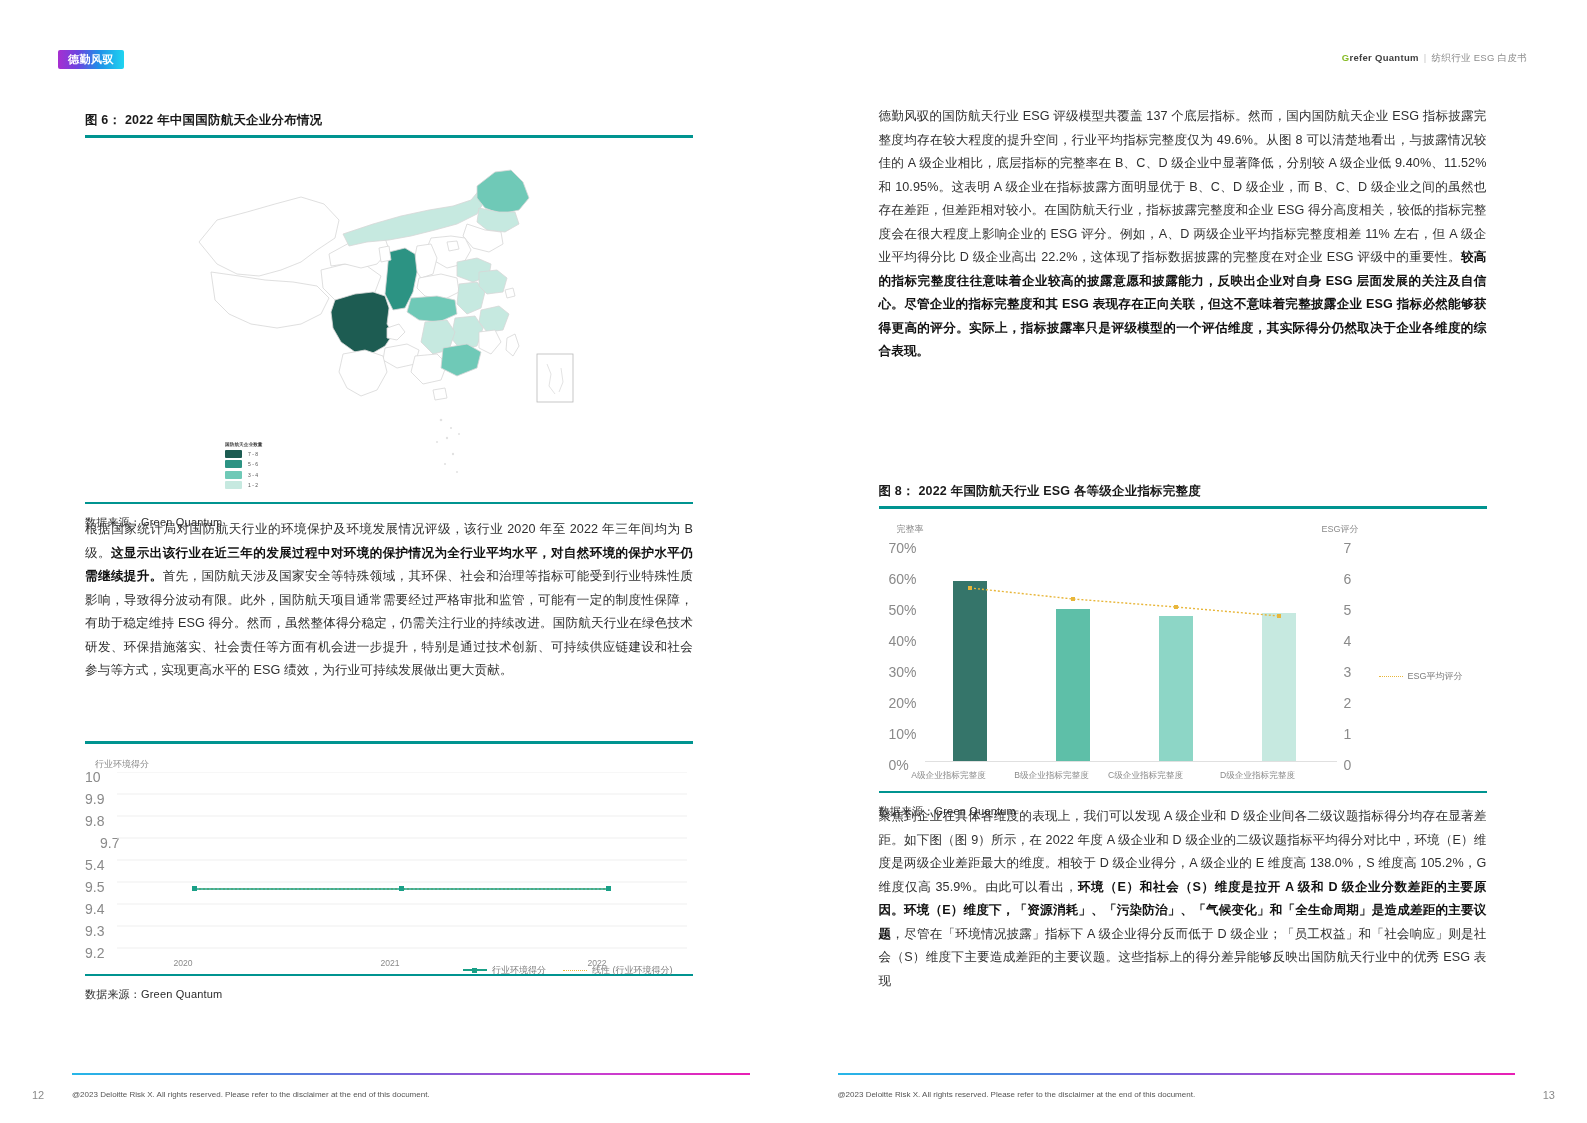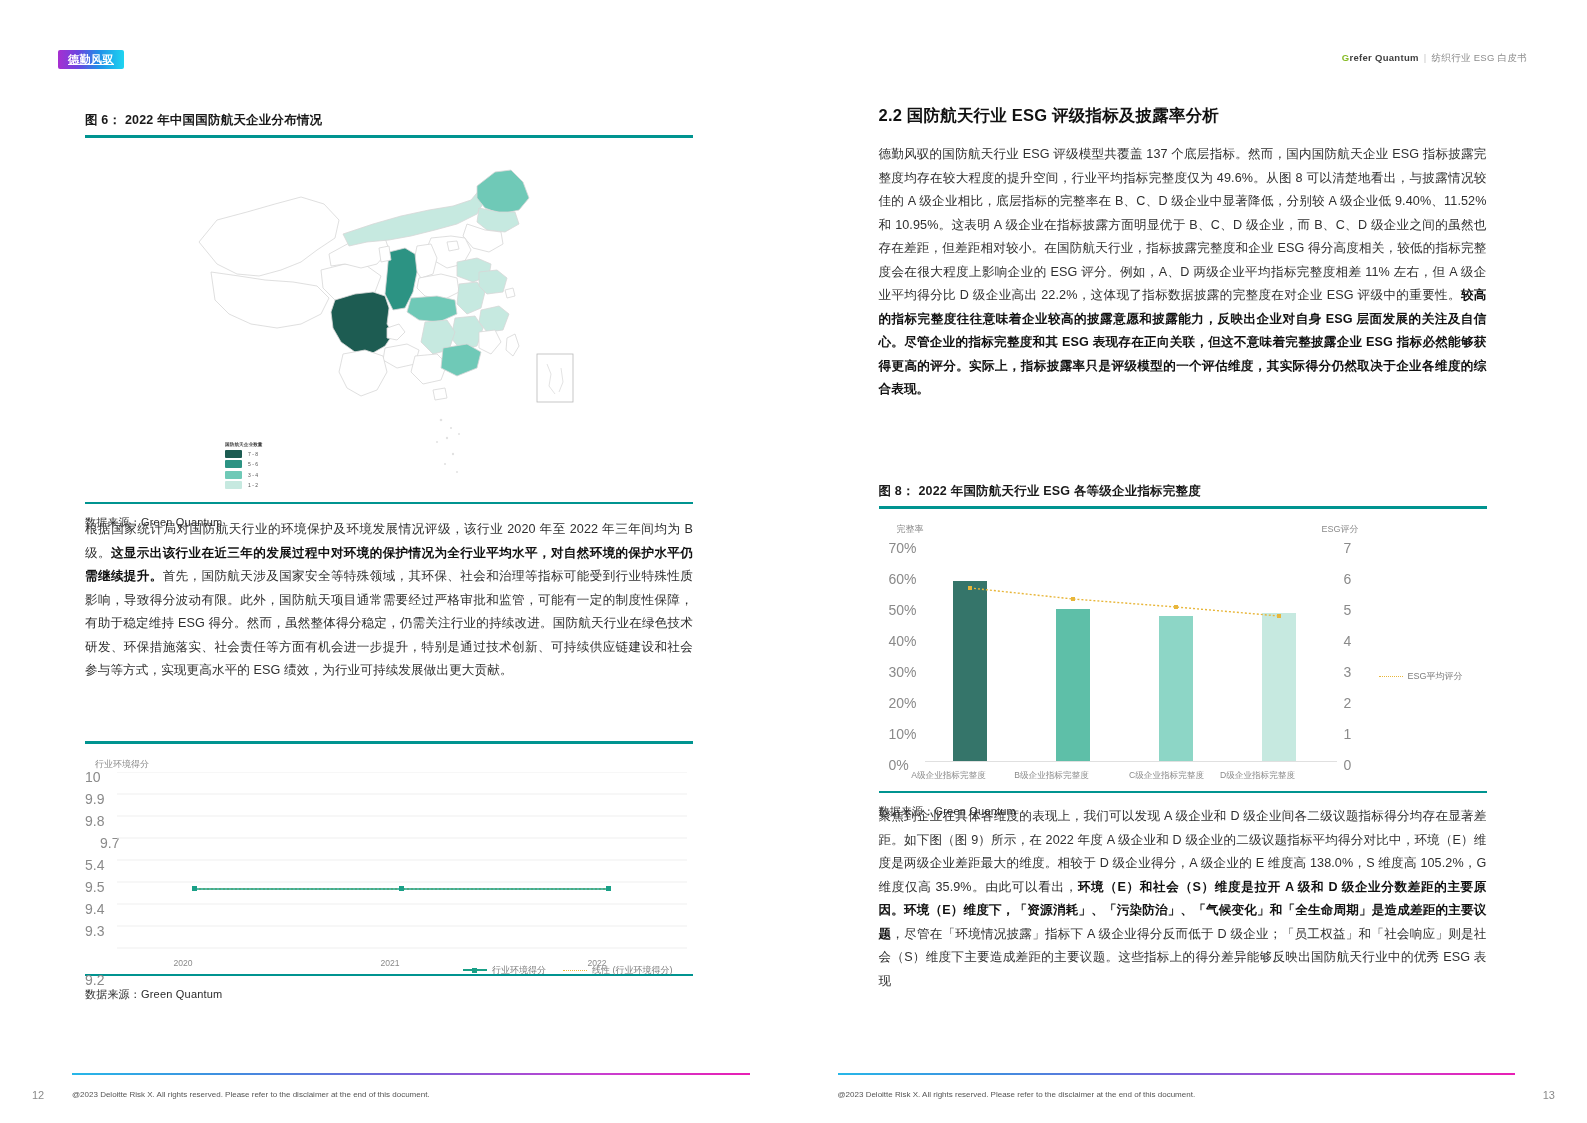--- a/index.html
+++ b/index.html
@@ -36,21 +36,20 @@
     width: 66px;
     height: 19px;
     border-radius: 2px;
     background: linear-gradient(90deg, #a72fd0 0%, #6b44e0 30%, #1f8fe8 62%, #1fd4f0 100%);
     color: #ffffff;
     font-size: 11px;
     line-height: 19px;
     text-align: center;
     letter-spacing: 0.5px;
     font-weight: 700;
-    text-decoration: underline;
   }
   .rheader {
     position: absolute;
     top: 52px;
     right: 60px;
     font-size: 9.5px;
     color: #8c8c8c;
     white-space: nowrap;
     letter-spacing: .3px;
   }
@@ -346,21 +345,21 @@
         <div class="axis-name" style="left:10px; top:2px;">行业环境得分</div>
 
         <div class="tick" style="left:0; top:13px; width:24px;">10</div>
         <div class="tick" style="left:0; top:35px; width:24px;">9.9</div>
         <div class="tick" style="left:0; top:57px; width:24px;">9.8</div>
         <div class="tick" style="left:15px; top:79px; width:24px;">9.7</div>
         <div class="tick" style="left:0; top:101px; width:24px;">5.4</div>
         <div class="tick" style="left:0; top:123px; width:24px;">9.5</div>
         <div class="tick" style="left:0; top:145px; width:24px;">9.4</div>
         <div class="tick" style="left:0; top:167px; width:24px;">9.3</div>
-        <div class="tick" style="left:0; top:189px; width:24px;margin-top:27px;">9.2</div>
+        <div class="tick" style="left:0; top:189px; width:24px;">9.2</div>
 
         <svg width="570" height="200" viewBox="0 0 570 200" style="position:absolute; left:32px; top:16px;">
           <g stroke="#efefef" stroke-width="1">
             <line x1="0" y1="0" x2="570" y12="0" y2="0"></line>
             <line x1="0" y1="22" x2="570" y2="22"></line>
             <line x1="0" y1="44" x2="570" y2="44"></line>
             <line x1="0" y1="66" x2="570" y2="66"></line>
             <line x1="0" y1="88" x2="570" y2="88"></line>
             <line x1="0" y1="110" x2="570" y2="110"></line>
             <line x1="0" y1="132" x2="570" y2="132"></line>
@@ -399,21 +398,20 @@
     <div class="pagenum">12</div>
   </div>
 
   <div class="page page-right">
 
     <div class="rheader">
       <span class="gq"><span class="g">G</span><span>refer Quantum</span></span><span class="sep">|</span><span>纺织行业 ESG 白皮书</span>
     </div>
 
     <div style="position:absolute; left:85px; top:105px; width:608px;">
-      <h2 class="sec-title">2.2 国防航天行业 ESG 评级指标及披露率分析</h2>
       <div class="body-copy">
         <span>德勤风驭的国防航天行业 ESG 评级模型共覆盖 137 个底层指标。然而，国内国防航天企业 ESG 指标披露完整度均存在较大程度的提升空间，行业平均指标完整度仅为 49.6%。从图 8 可以清楚地看出，与披露情况较佳的 A 级企业相比，底层指标的完整率在 B、C、D 级企业中显著降低，分别较 A 级企业低 9.40%、11.52% 和 10.95%。这表明 A 级企业在指标披露方面明显优于 B、C、D 级企业，而 B、C、D 级企业之间的虽然也存在差距，但差距相对较小。在国防航天行业，指标披露完整度和企业 ESG 得分高度相关，较低的指标完整度会在很大程度上影响企业的 ESG 评分。例如，A、D 两级企业平均指标完整度相差 11% 左右，但 A 级企业平均得分比 D 级企业高出 22.2%，这体现了指标数据披露的完整度在对企业 ESG 评级中的重要性。</span><b>较高的指标完整度往往意味着企业较高的披露意愿和披露能力，反映出企业对自身 ESG 层面发展的关注及自信心。尽管企业的指标完整度和其 ESG 表现存在正向关联，但这不意味着完整披露企业 ESG 指标必然能够获得更高的评分。实际上，指标披露率只是评级模型的一个评估维度，其实际得分仍然取决于企业各维度的综合表现。</b>
       </div>
     </div>
 
     <div style="position:absolute; left:885px; top:483px; width:608px; margin-left:-885px; padding-left:885px;"></div>
     <div style="position:absolute; left:85px; top:483px; width:608px;">
       <div class="fig-title">图 8： 2022 年国防航天行业 ESG 各等级企业指标完整度</div>
       <div class="fig-rule"></div>
 
@@ -459,21 +457,21 @@
           <div style="position:absolute; left:0; bottom:0; width:412px; height:1px; background:#e0e0e0;"></div>
         </div>
 
         <div class="legend-inline" style="left:500px; top:107px;">
           <span class="lg-dash"></span>
           <span>ESG平均评分</span>
         </div>
 
         <div class="cat-lb" style="left:22px; top:247px; width:96px;">A级企业指标完整度</div>
         <div class="cat-lb" style="left:125px; top:247px; width:96px;">B级企业指标完整度</div>
-        <div class="cat-lb" style="left:240px; top:247px; width:96px;">C级企业指标完整度</div>
+        <div class="cat-lb" style="left:219px; top:247px; width:96px;">C级企业指标完整度</div>
         <div class="cat-lb" style="left:331px; top:247px; width:96px;">D级企业指标完整度</div>
       </div>
 
       <div class="fig-rule-bottom"></div>
       <div class="source">数据来源：Green Quantum</div>
     </div>
 
     <div class="body-copy" style="position:absolute; left:85px; top:805px; width:608px;">
       <span>聚焦到企业在具体各维度的表现上，我们可以发现 A 级企业和 D 级企业间各二级议题指标得分均存在显著差距。如下图（图 9）所示，在 2022 年度 A 级企业和 D 级企业的二级议题指标平均得分对比中，环境（E）维度是两级企业差距最大的维度。相较于 D 级企业得分，A 级企业的 E 维度高 138.0%，S 维度高 105.2%，G 维度仅高 35.9%。由此可以看出，</span><b>环境（E）和社会（S）维度是拉开 A 级和 D 级企业分数差距的主要原因。环境（E）维度下，「资源消耗」、「污染防治」、「气候变化」和「全生命周期」是造成差距的主要议题</b><span>，尽管在「环境情况披露」指标下 A 级企业得分反而低于 D 级企业；「员工权益」和「社会响应」则是社会（S）维度下主要造成差距的主要议题。这些指标上的得分差异能够反映出国防航天行业中的优秀 ESG 表现</span>
     </div>

